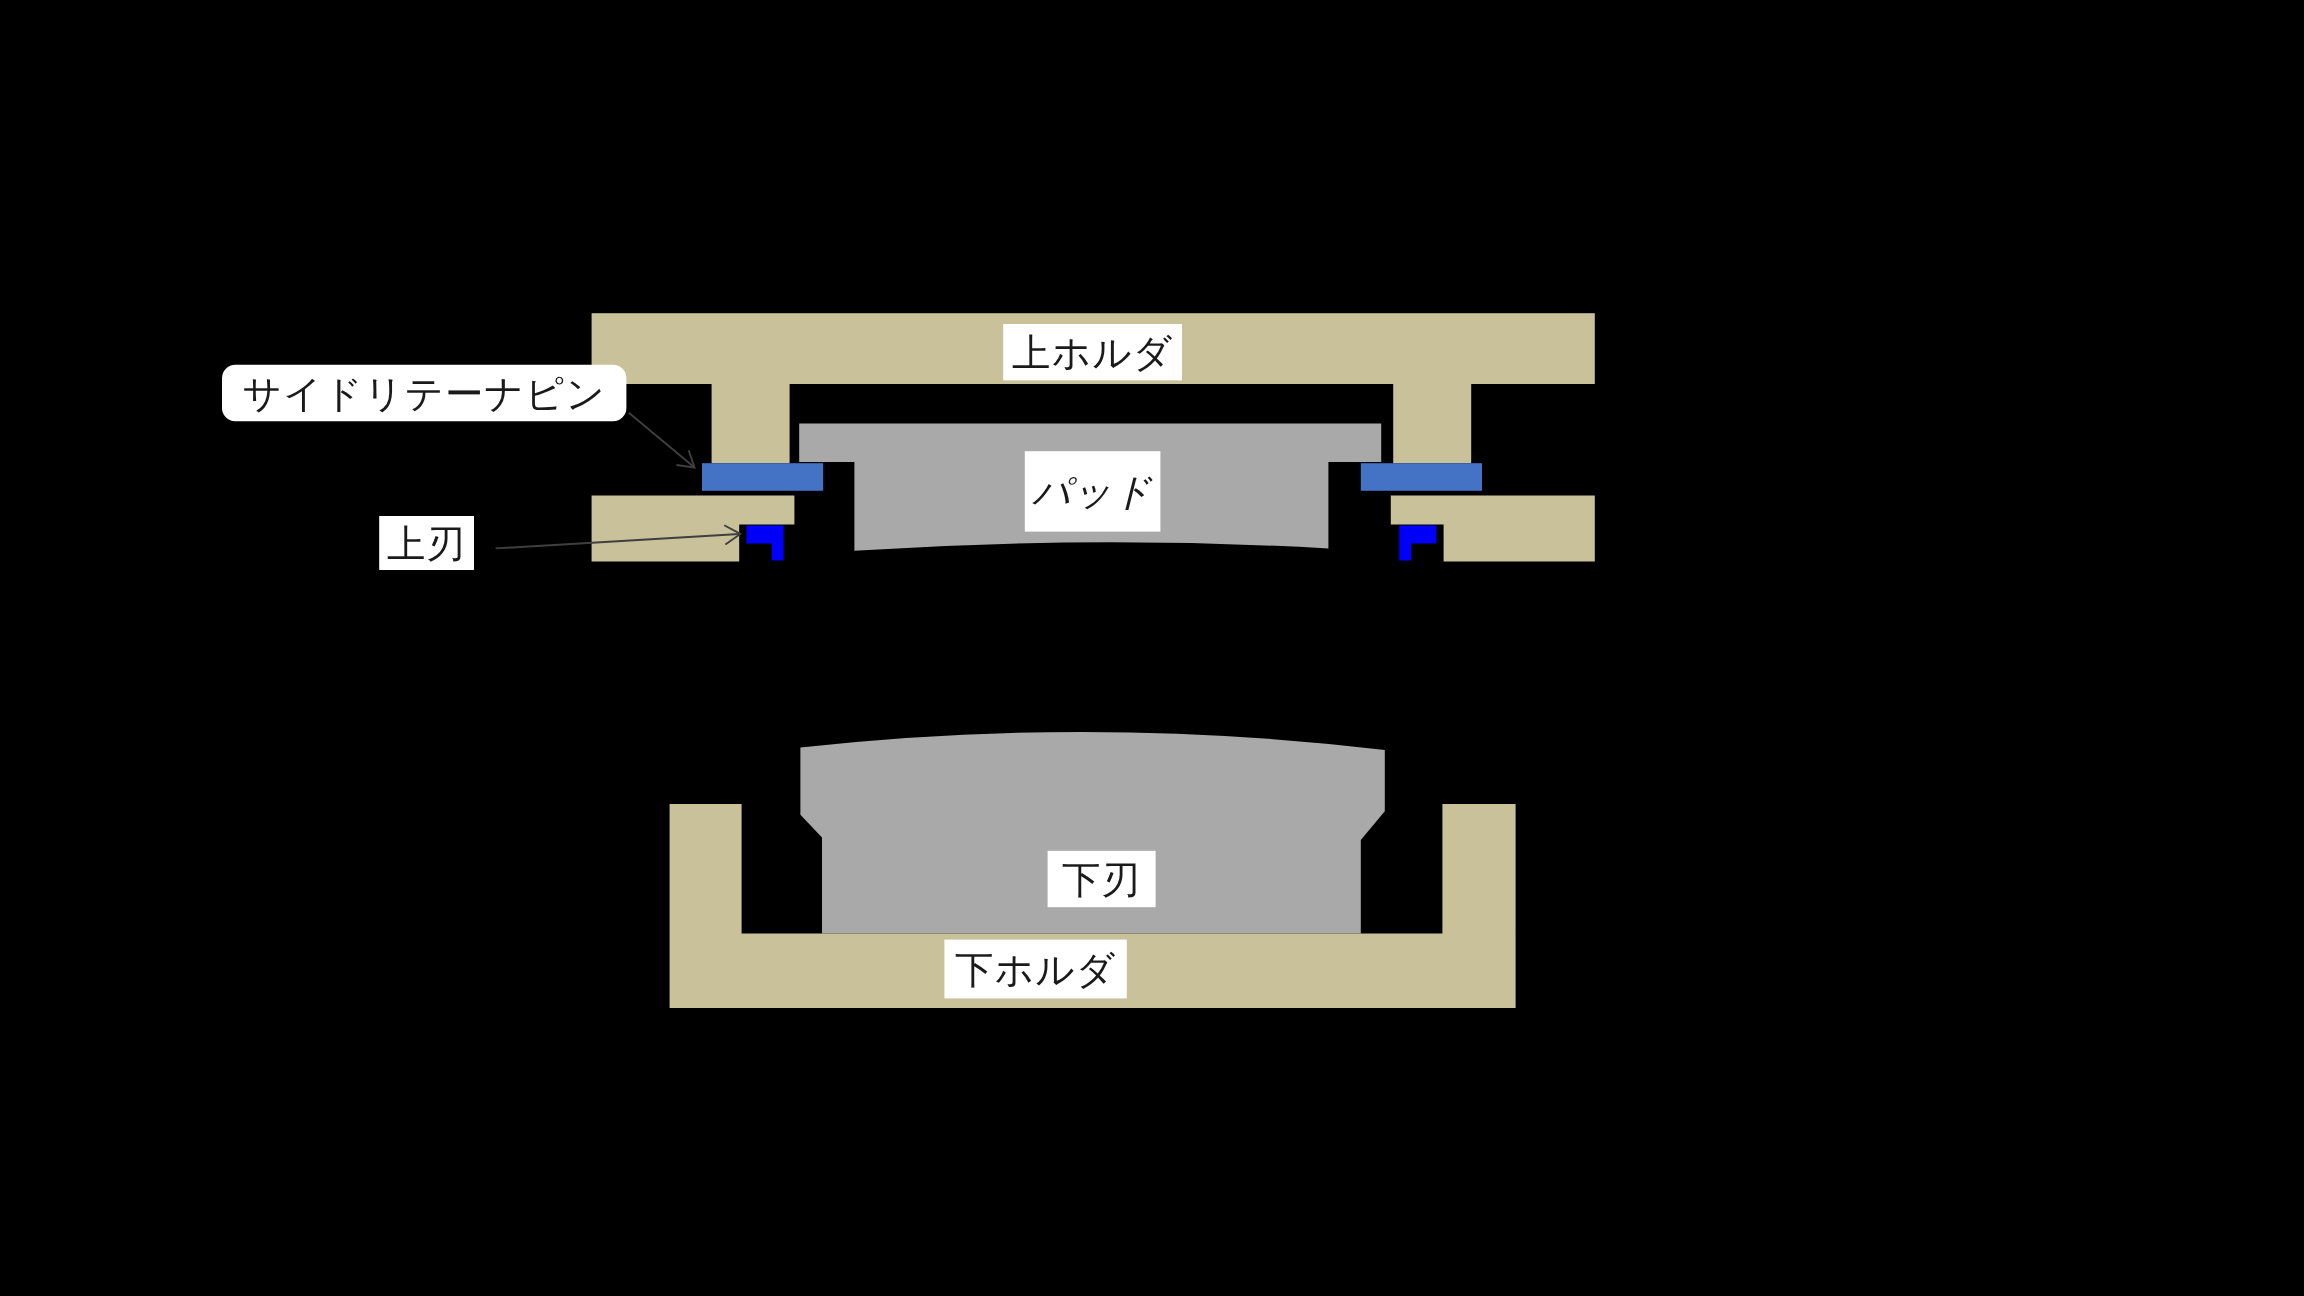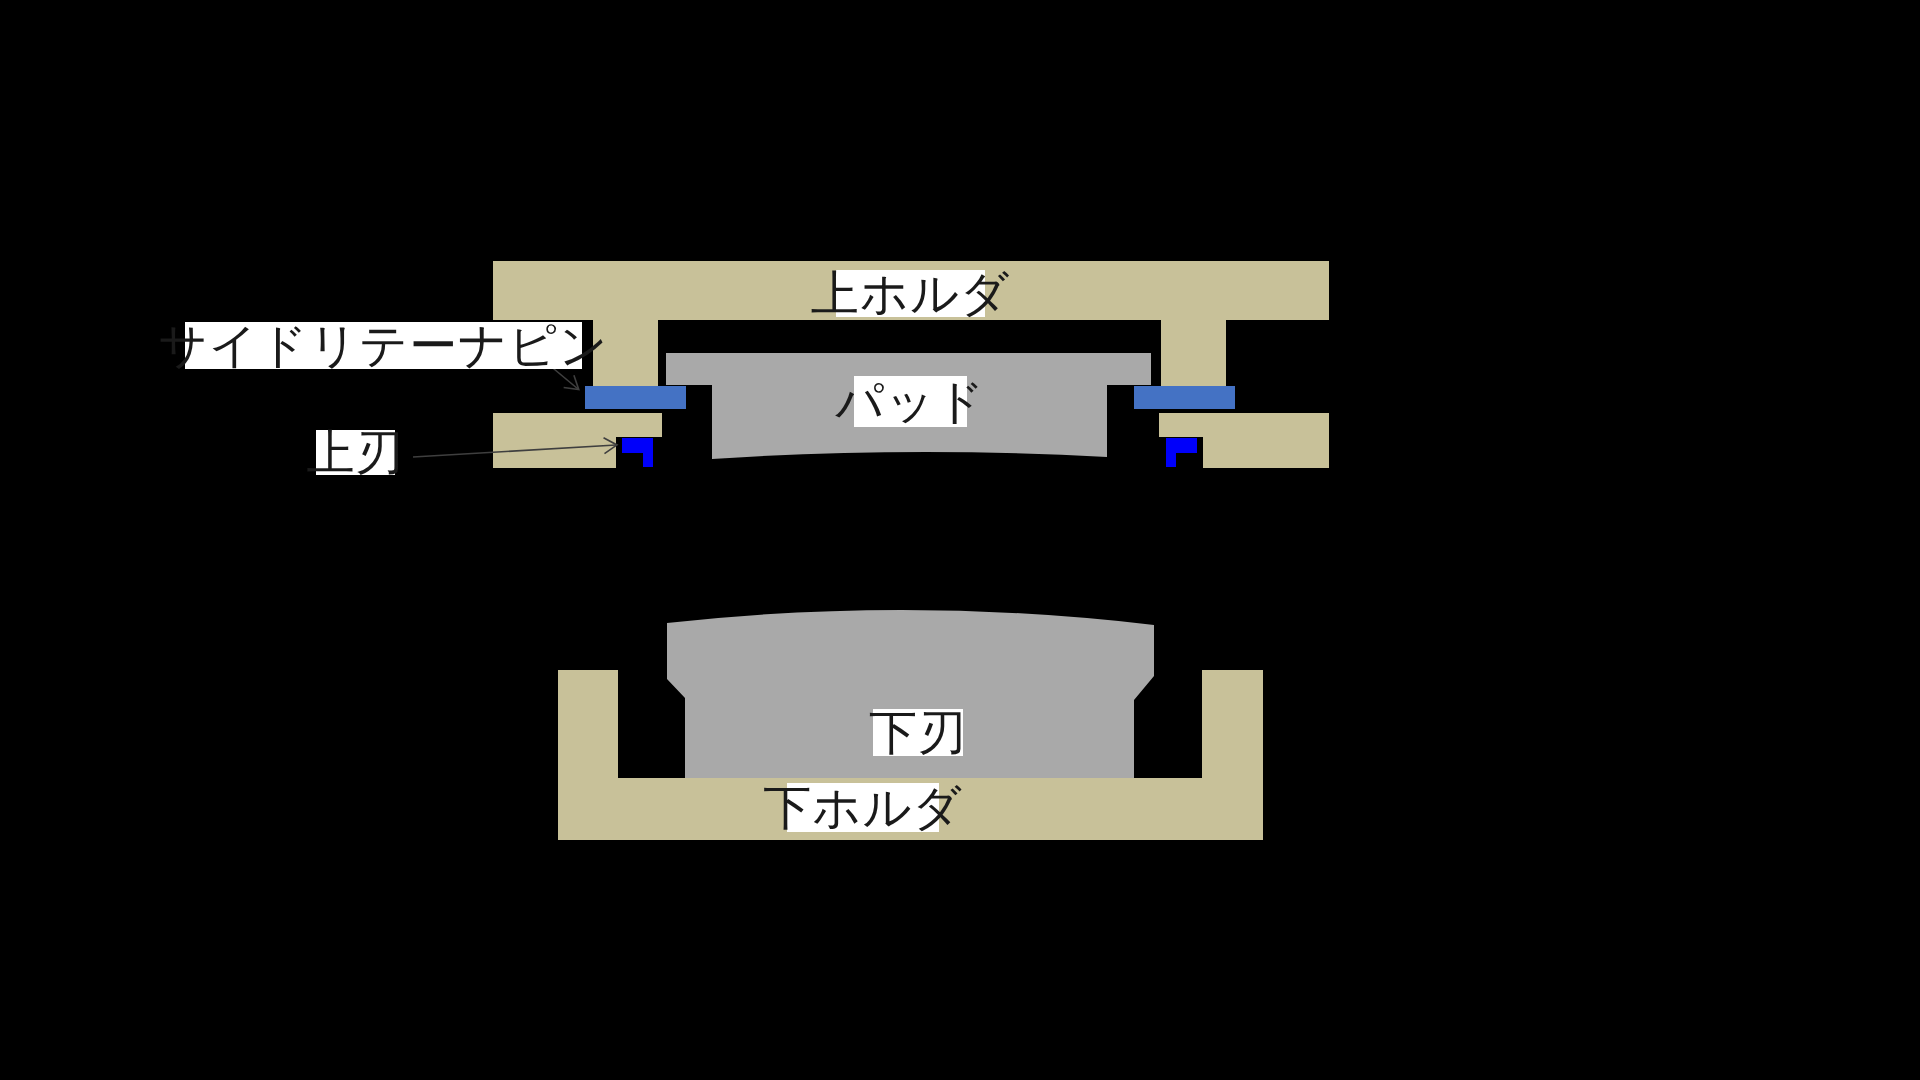--- a/index.html
+++ b/index.html
@@ -32,21 +32,21 @@
     stroke-width: 1.6;
     fill: none;
   }
   .label {
     position: absolute;
     background: var(--label-bg, #ffffff);
     color: var(--label-text, #1a1a1a);
     display: flex;
     align-items: center;
     justify-content: center;
-    font-size: 48px;
+    font-size: 32px;
     line-height: 1;
     white-space: nowrap;
     letter-spacing: 1px;
   }
 </style>
 </head>
 <body>
 
 <div class="stage">
 
@@ -74,23 +74,23 @@
     <path class="gray" d="M667,623 Q910,596 1154,625 L1154,676 L1134,700 L1134,778 L685,778 L685,698 L667,679 Z"></path>
 
     <path class="tan" d="M558,670 H618 V778 H1202 V670 H1263 V840 H558 Z"></path>
 
     <line class="arrow-line" x1="524" y1="344" x2="578" y2="389" marker-end="url(#openArrow)"></line>
     <line class="arrow-line" x1="413" y1="457" x2="616" y2="445" marker-end="url(#openArrow)"></line>
   </svg>
 
   <div class="label" style="left:836px; top:270px; width:149px; height:47px;">上ホルダ</div>
 
-  <div class="label" style="left:185px; top:322px; width:397px; height:47px;">サイドリテーナピン</div>
+  <div class="label" style="left:185px; top:304px; width:337px; height:47px;border-radius:11px;">サイドリテーナピン</div>
 
   <div class="label" style="left:316px; top:430px; width:79px; height:45px;">上刃</div>
 
-  <div class="label" style="left:854px; top:376px; width:113px; height:51px;">パッド</div>
+  <div class="label" style="left:854px; top:376px; width:113px; height:67px;font-style:italic;">パッド</div>
 
   <div class="label" style="left:873px; top:709px; width:90px; height:47px;text-align:center;">下刃</div>
 
   <div class="label" style="left:787px; top:783px; width:152px; height:49px;">下ホルダ</div>
 
 </div>
 
 </body></html>

